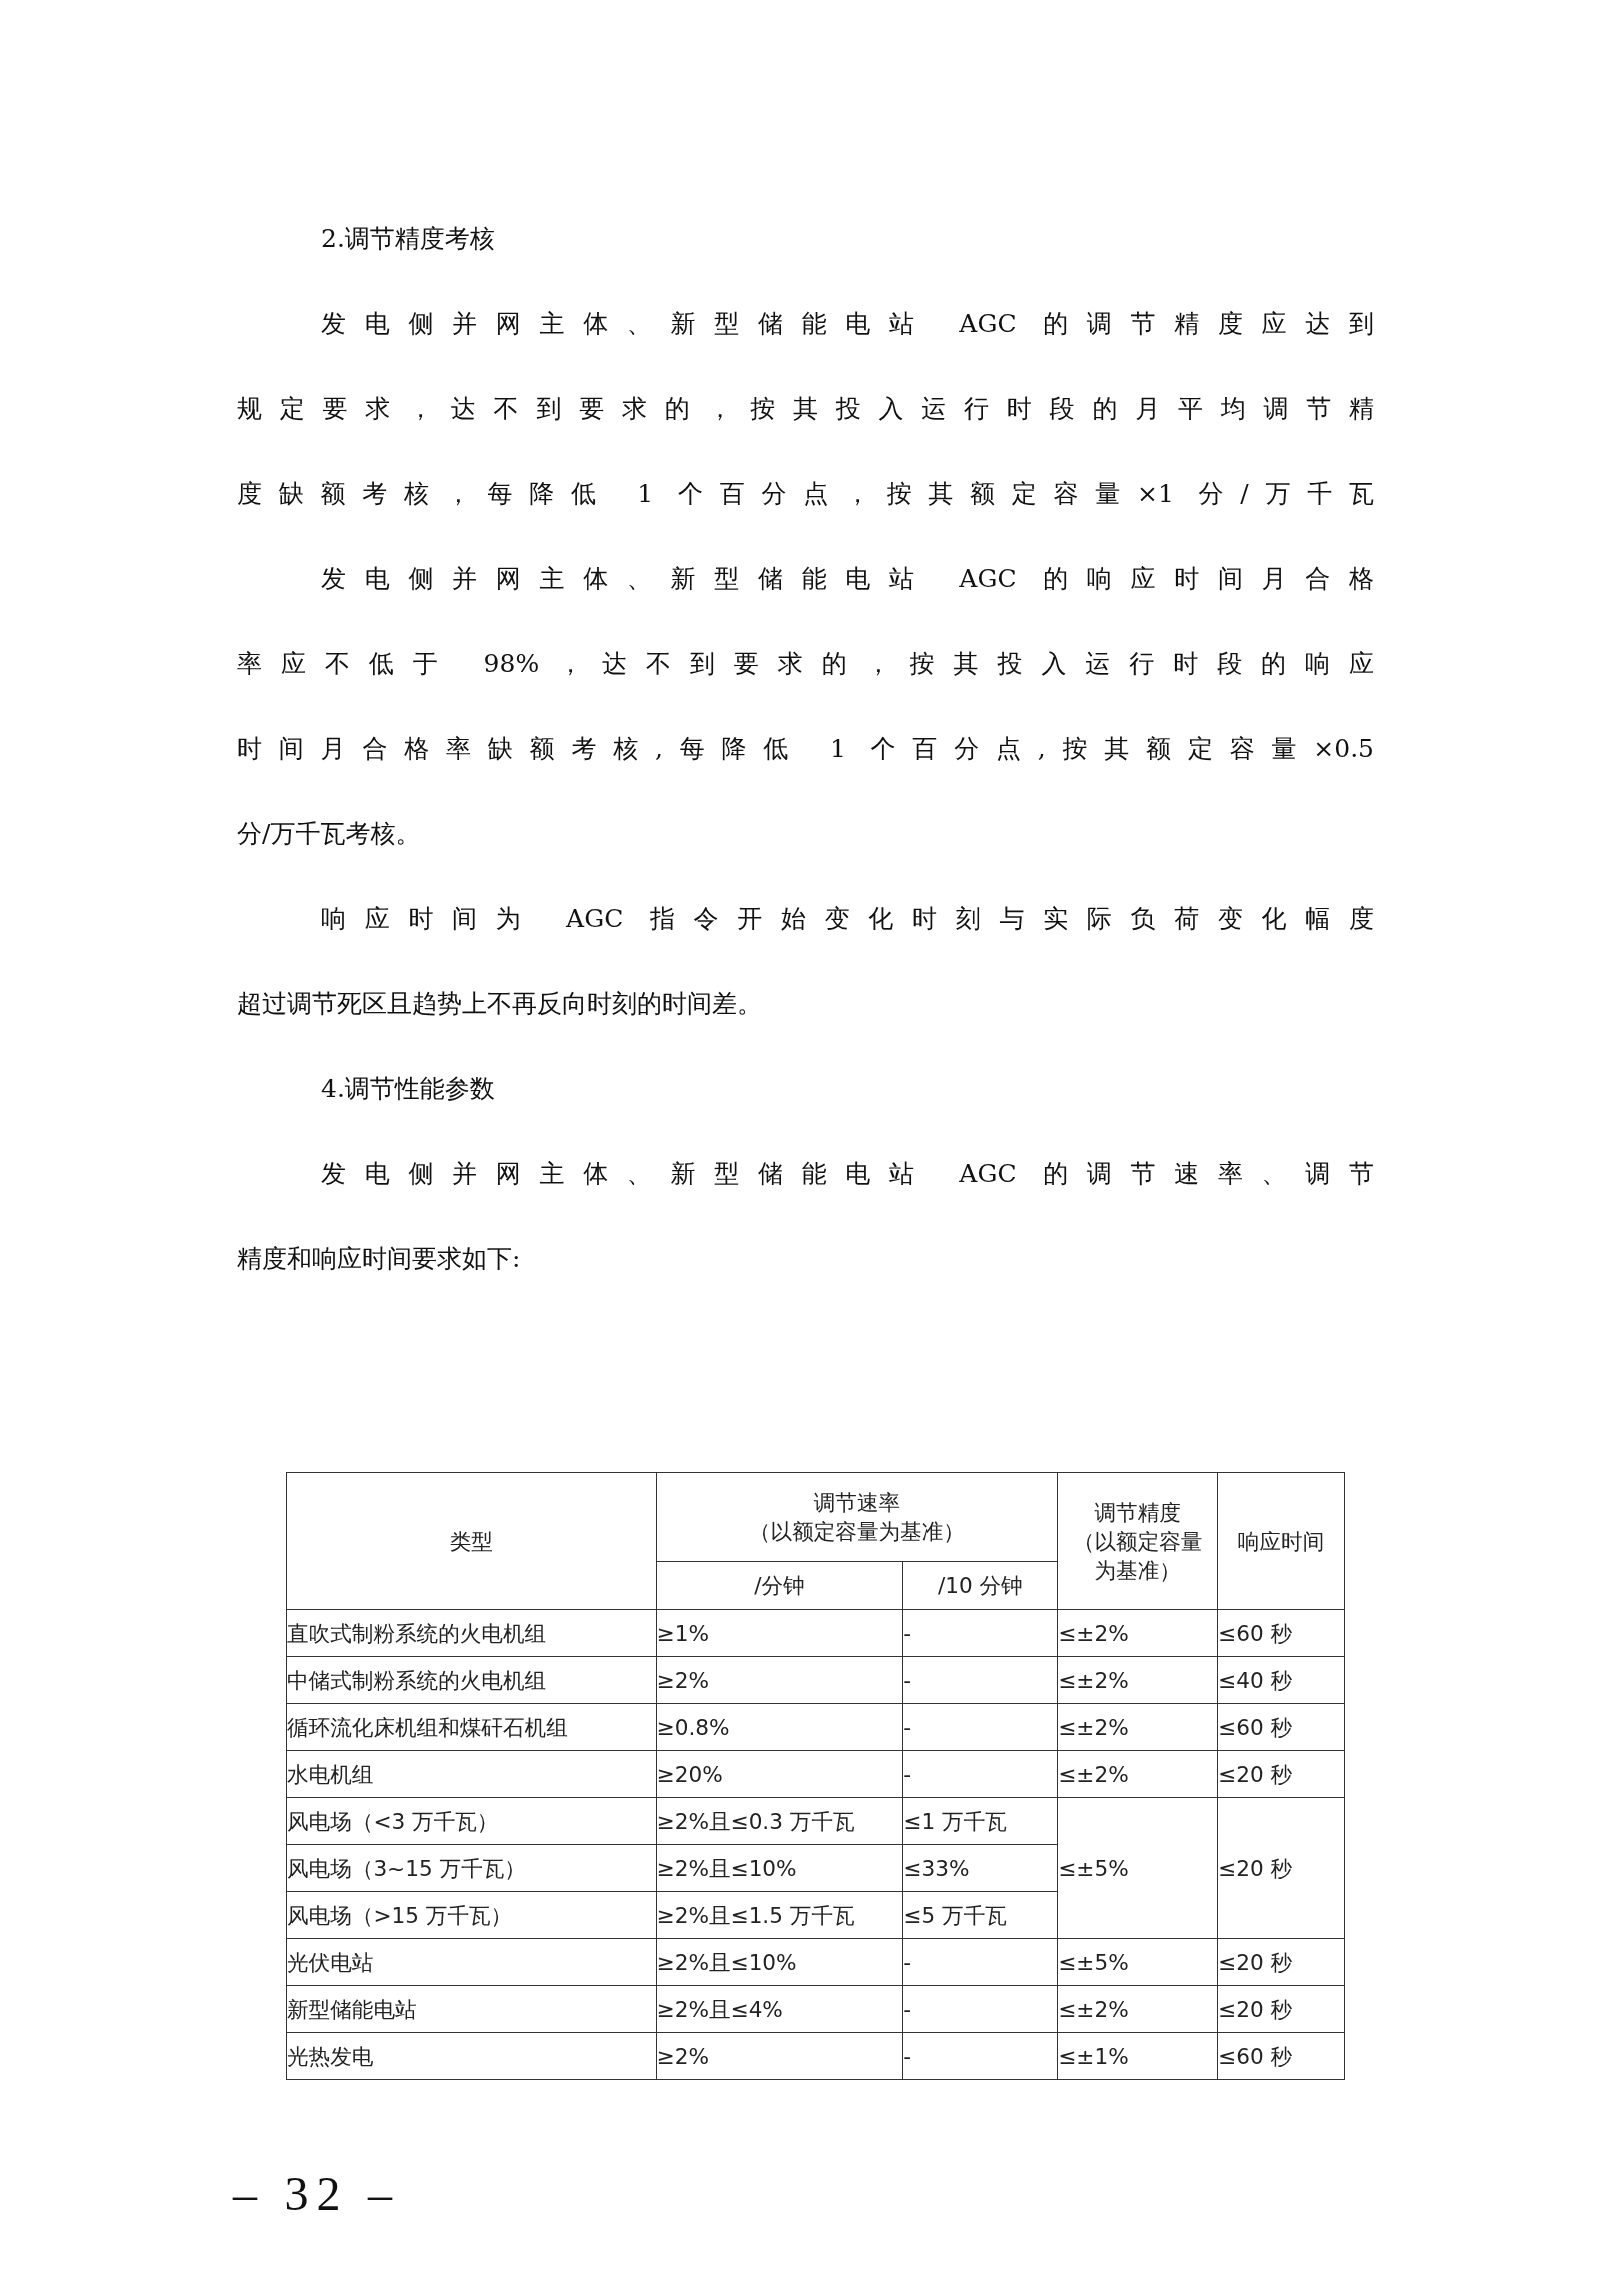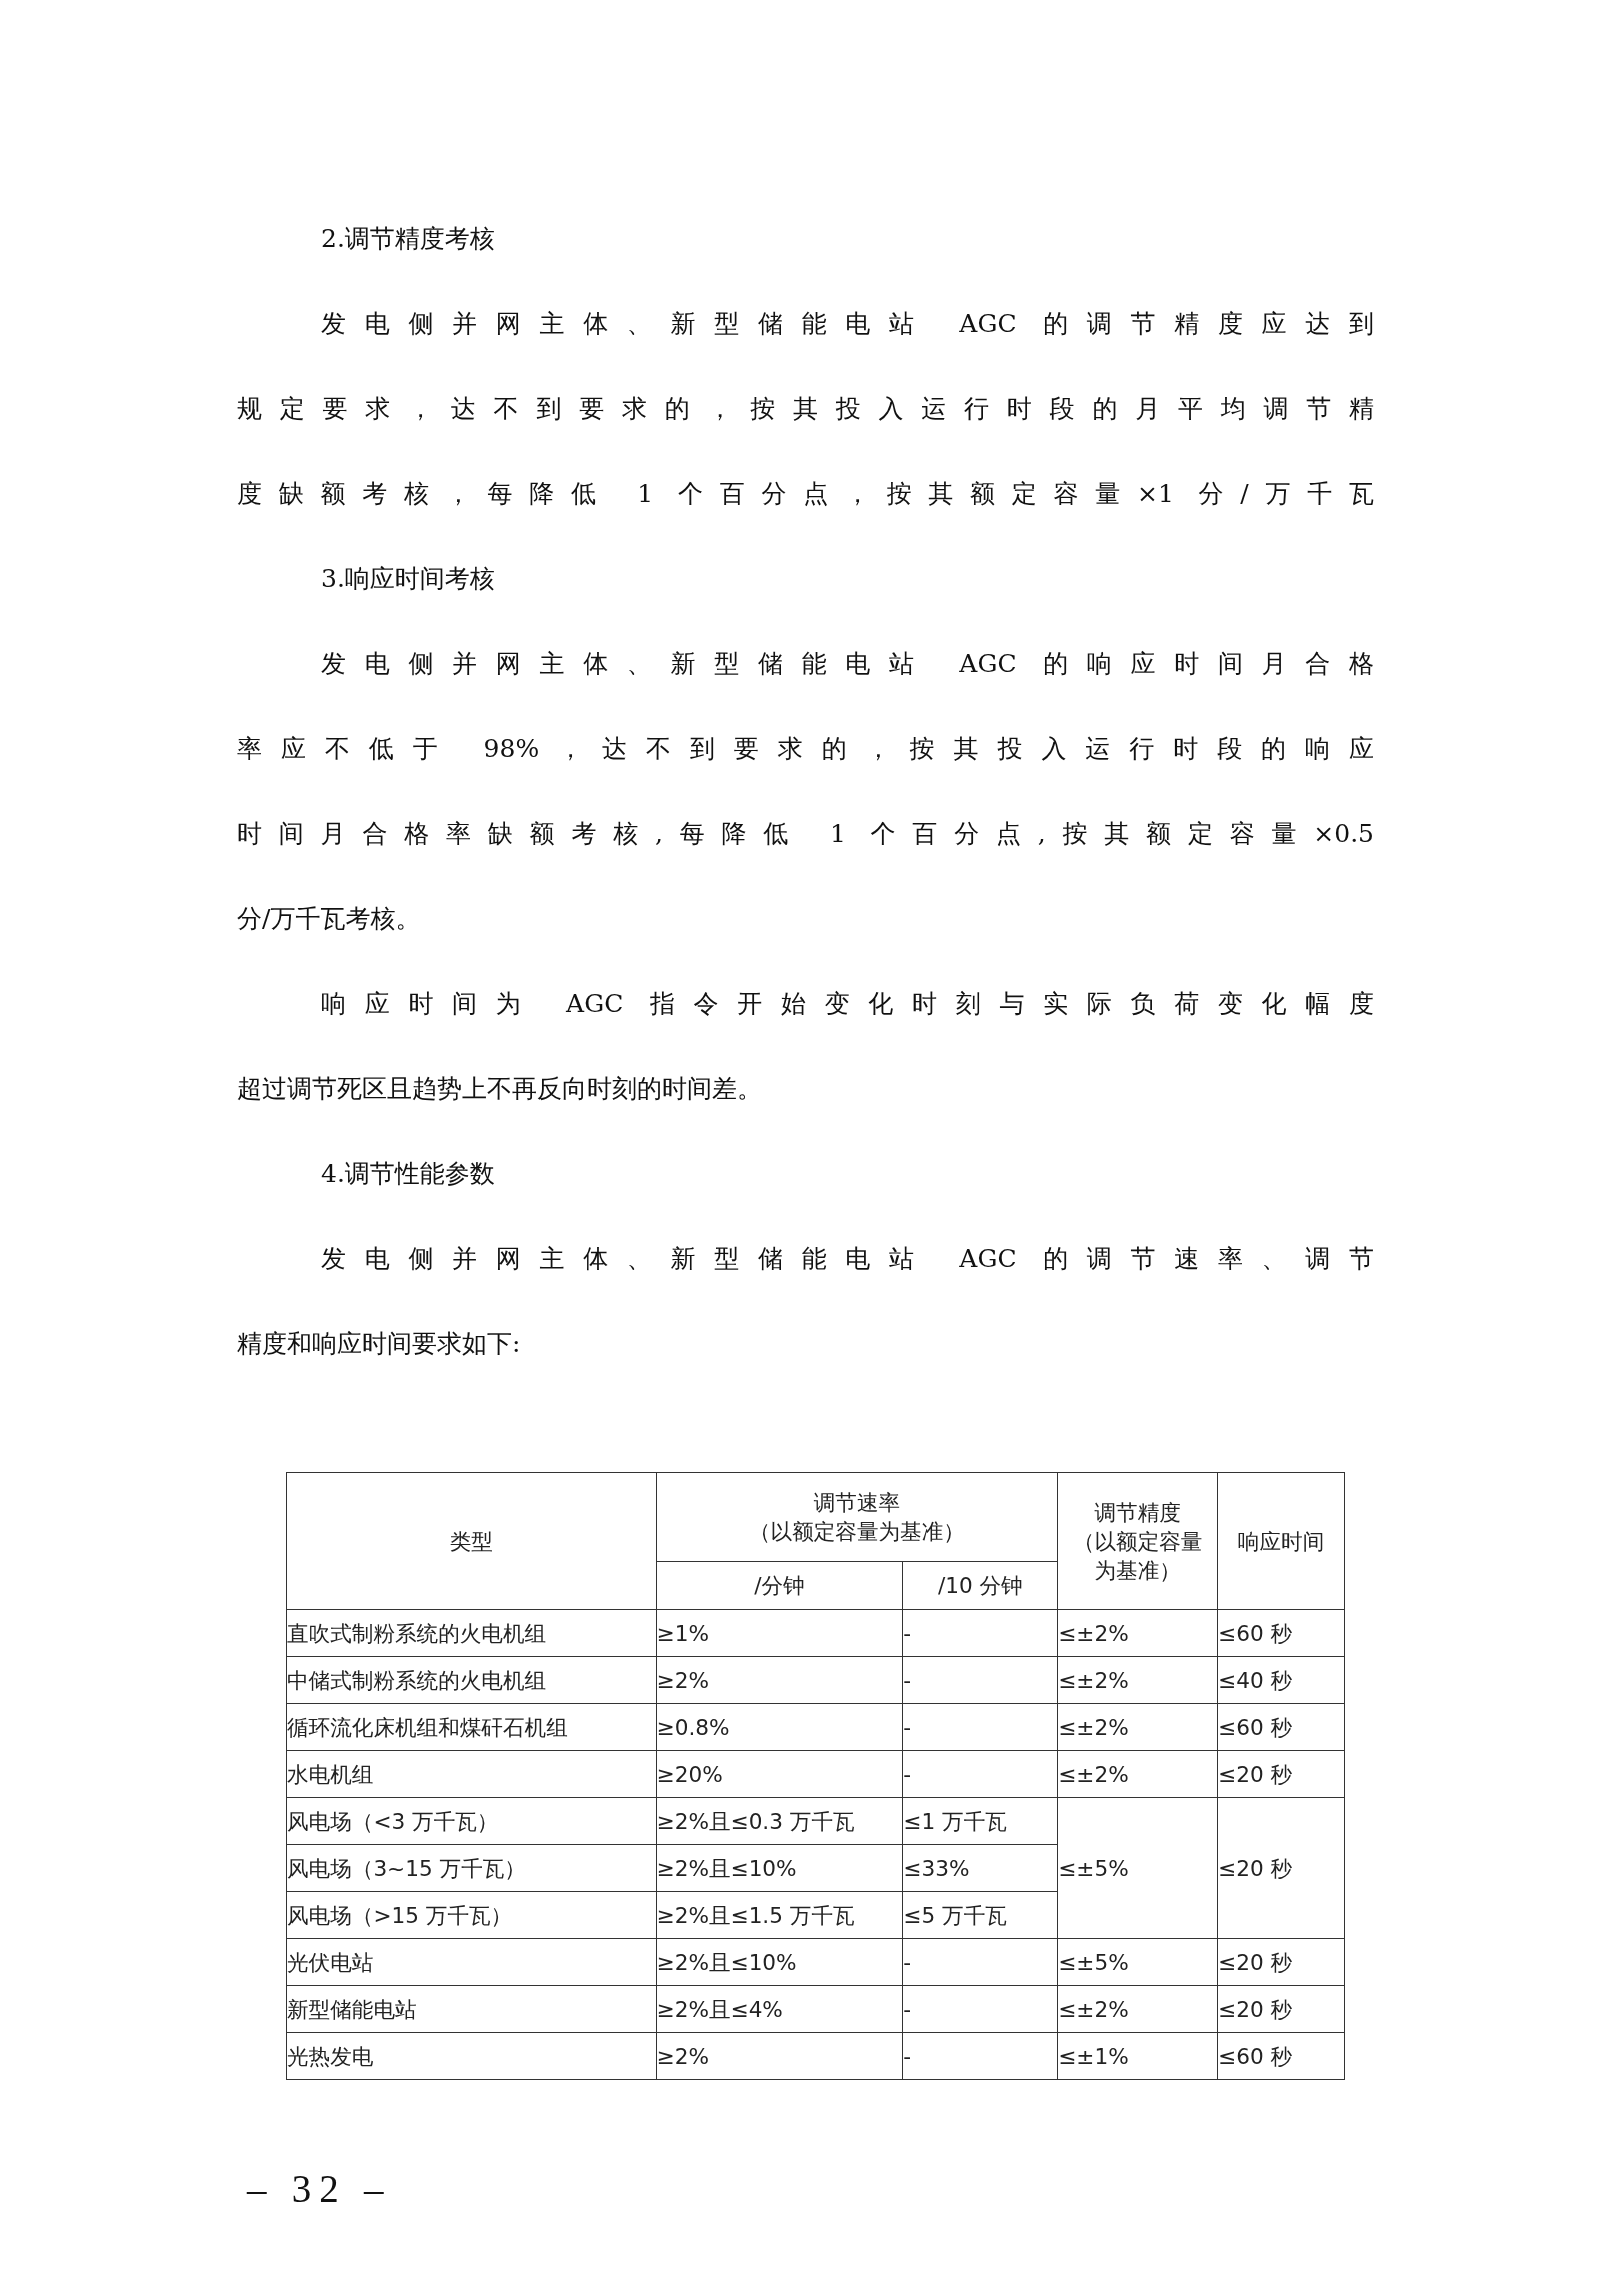--- a/index.html
+++ b/index.html
@@ -11,35 +11,34 @@
   .line.last{text-align-last:left;}
   .heading{padding-left:84px;text-align-last:left;}
   .indent{padding-left:84px;}
   table.param{position:absolute;left:286px;top:1472px;width:1059px;border-collapse:collapse;
        font-size:21.6px;font-family:"DejaVu Sans","Liberation Sans",sans-serif;color:#222;}
   table.param td, table.param th{border:1.5px solid #333;vertical-align:middle;
        font-weight:normal;padding:0;line-height:29px;}
   table.param tr.data td{height:46px;}
   table.param tr.h1 th{height:88px;}
   table.param tr.h2 th{height:47px;margin-left:12px;}
-  .footer{position:absolute;left:247px;top:2166px;font-size:39px;letter-spacing:7.8px;
+  .footer{position:absolute;left:233px;top:2166px;font-size:48px;letter-spacing:7.8px;
           font-family:"Liberation Serif",serif;}
 </style>
 </head>
 <body>
 
 <div class="page">
 
   <div class="text-block" style="top:196px;">
     <div class="line heading">2.调节精度考核</div>
     <div class="line indent">发电侧并网主体、新型储能电站 AGC 的调节精度应达到</div>
     <div class="line">规定要求，达不到要求的，按其投入运行时段的月平均调节精</div>
     <div class="line">度缺额考核，每降低 1 个百分点，按其额定容量×1 分/万千瓦</div>
 
-    <div class="line heading">3.响应时间考核</div>
     <div class="line indent">发电侧并网主体、新型储能电站 AGC 的响应时间月合格</div>
     <div class="line">率应不低于 98%，达不到要求的，按其投入运行时段的响应</div>
     <div class="line">时间月合格率缺额考核,每降低 1 个百分点,按其额定容量×0.5</div>
     <div class="line last">分/万千瓦考核。</div>
     <div class="line indent">响应时间为 AGC 指令开始变化时刻与实际负荷变化幅度</div>
     <div class="line last">超过调节死区且趋势上不再反向时刻的时间差。</div>
 
     <div class="line heading">4.调节性能参数</div>
     <div class="line indent">发电侧并网主体、新型储能电站 AGC 的调节速率、调节</div>
     <div class="line last">精度和响应时间要求如下:</div>

